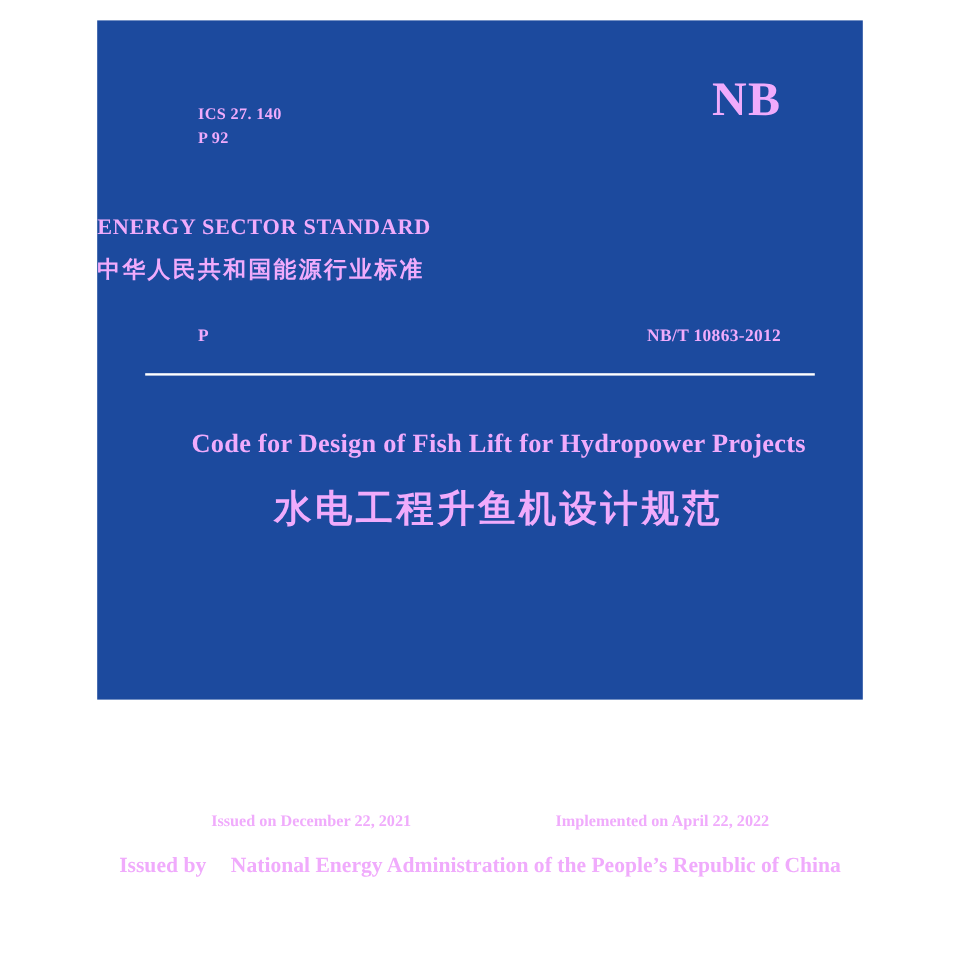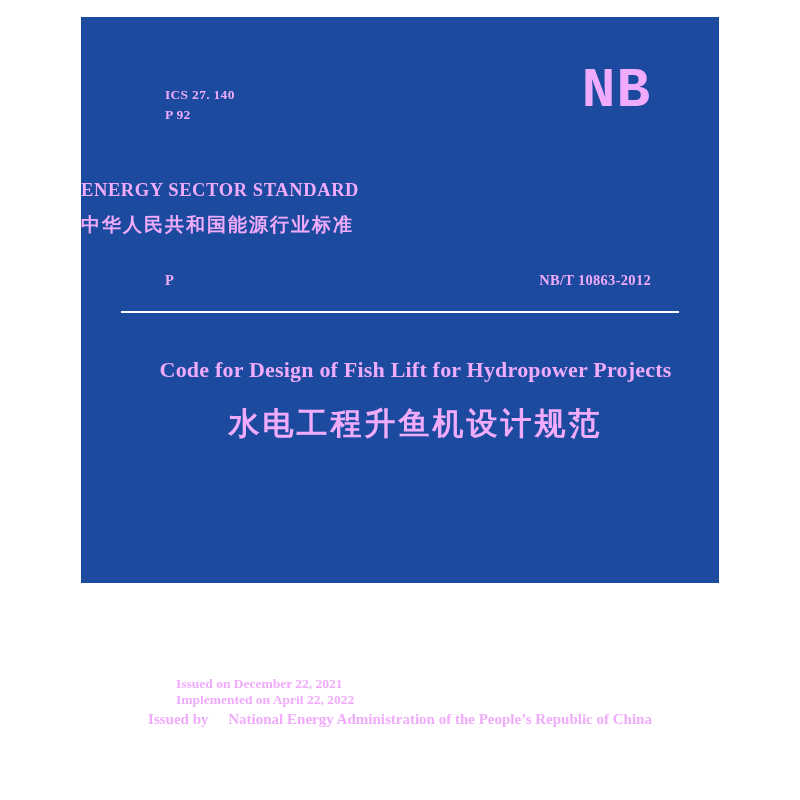--- a/index.html
+++ b/index.html
@@ -39,23 +39,23 @@
     font-size: 13.5px;
     letter-spacing: 0.3px;
   }
   .ics-line { white-space: pre; }
 
   
   .nb-logo {
     position: absolute;
     right: 68px;
     top: 46px;
-    font-family: Liberation Mono, monospace;
+    font-family: Liberation Serif, serif;
     font-weight: bold;
-    font-size: 56px;
+    font-size: 40px;
     letter-spacing: 1px;
     line-height: 1;
   }
 
   
   .std-titles {
     position: absolute;
     left: 0;
     right: 0;
     top: 160px;
@@ -126,32 +126,31 @@
   
   .dates-row {
     position: absolute;
     left: 95px;
     right: 78px;
     top: 659px;
     display: flex;
     justify-content: space-between;
     font-weight: bold;
     font-size: 13.5px;
-    flex-direction: column;
   }
 
   
   .issuer-row {
     position: absolute;
     left: 0;
     right: 0;
     top: 694px;
     text-align: center;
     font-weight: bold;
-    font-size: 15px;
+    font-size: 18px;
   }
   .issuer-by { margin-right: 16px; }
 </style>
 </head>
 <body>
 
 <div class="page">
   <div class="cover">
 
     <div class="ics-block">

